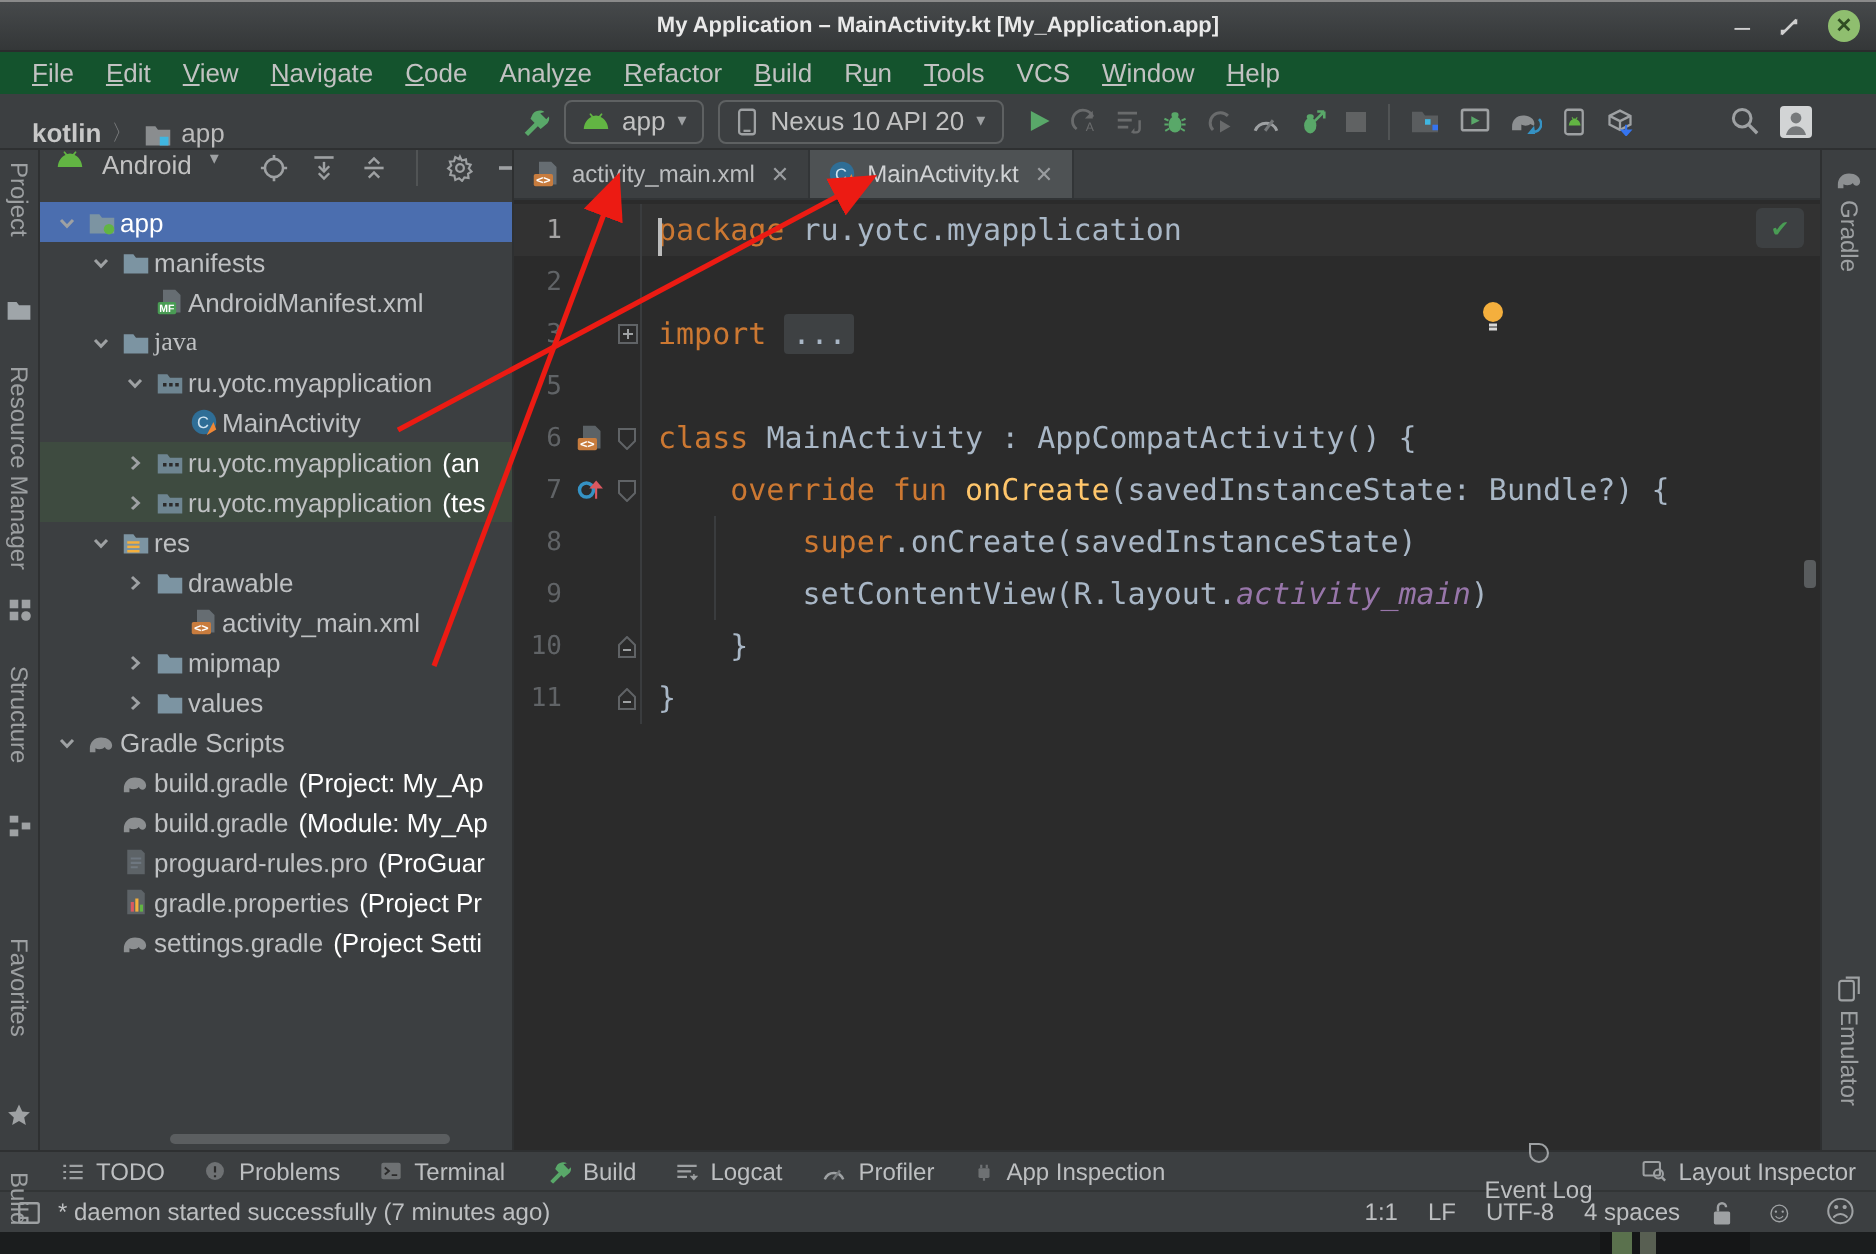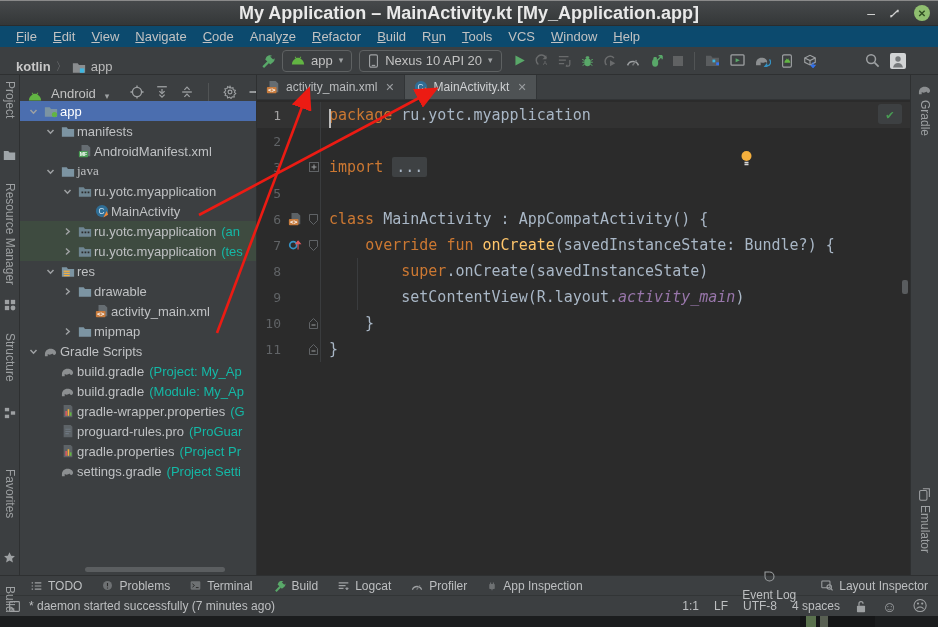--- a/index.html
+++ b/index.html
@@ -3,28 +3,28 @@
 <meta charset="utf-8">
 <style>
   * { margin:0; padding:0; box-sizing:border-box; }
   body { background:#1a1a1a; font-family:"Liberation Sans", sans-serif; }
   .app { position:relative; width:938px; height:627px; background:#3C3F41; overflow:hidden;
          color:#BBBBBB; font-size:13px; border-top:1px solid #8a8a8a; }
 
   
   .titlebar { height:25px; background:linear-gradient(#46494b,#343738); display:flex; align-items:center;
               position:relative; border-bottom:1px solid #2a2c2d; }
-  .title { position:absolute; left:0; right:0; text-align:center; font-weight:bold; color:#E9E9E9; font-size:18px; }
+  .title { position:absolute; left:0; right:0; text-align:center; font-weight:bold; color:#E9E9E9; font-size:11px; }
   .win-controls { position:absolute; right:8px; top:0; height:100%; display:flex; align-items:center; gap:14px; }
   .win-min { color:#cfcfcf; font-size:14px; line-height:10px; cursor:default; }
   .win-close { width:16px; height:16px; border-radius:50%; background:#8FBE6F; color:#2f4d22; font-size:10px;
                font-weight:bold; display:flex; align-items:center; justify-content:center; }
 
   
-  .menubar { height:21px; background:#0c4a6e; display:flex; align-items:center; padding-left:8px; }
+  .menubar { height:21px; background:#14532d; display:flex; align-items:center; padding-left:8px; }
   .menu-item { padding:0 8px; color:#C2C2C2; font-size:13px; cursor:default; }
   .menu-item u { text-decoration:underline; }
 
   
   .toolbar { height:28px; background:#3C3F41; position:relative; border-bottom:1px solid #2e3031; }
   .breadcrumb { position:absolute; left:16px; top:0; height:27px; display:flex; align-items:flex-end; gap:5px; }
   .crumb-root { font-weight:bold; color:#C8C8C8; }
   .crumb-sep { color:#7d7f80; font-size:11px; }
   .tb-center { position:absolute; left:260px; top:0; height:27px; display:flex; align-items:center; gap:7px; }
   .tb-right  { position:absolute; right:32px; top:0; height:27px; display:flex; align-items:center; gap:10px; }
@@ -40,28 +40,28 @@
   .stripe-l { width:20px; background:#3C3F41; border-right:1px solid #2e3031; display:flex; flex-direction:column;
               align-items:center; padding-top:6px; }
   .stripe-r { width:28px; background:#3C3F41; border-left:1px solid #2e3031; display:flex; flex-direction:column;
               align-items:center; padding-top:8px; }
   .vtab { display:flex; flex-direction:column; align-items:center; gap:4px; margin-bottom:22px; color:#9DA0A2; font-size:12px; }
   .vtab .vlabel { writing-mode:vertical-rl; }
   .spacer { flex:1; }
 
   
   .project { width:237px; background:#3C3F41; border-right:1px solid #2e3031; position:relative; overflow:hidden; }
-  .proj-head { height:26px; display:flex; align-items:flex-end; gap:9px; padding:0 8px; }
+  .proj-head { height:26px; display:flex; align-items:flex-start; gap:9px; padding:0 8px; }
   .proj-head .mode { color:#C2C2C2; }
   .tree { font-size:13px; }
   .tree-row { height:20px; display:flex; align-items:center; white-space:nowrap; overflow:hidden; }
   .tree-row .chev { width:15px; display:inline-flex; justify-content:center; flex:none; }
   .tree-row .ti { width:19px; display:inline-flex; justify-content:center; flex:none; }
   .tree-row .lbl { color:#BFC1C3; }
-  .tree-row .sfx { color:#14b8a6; margin-left:5px; }
+  .tree-row .sfx { color:#ffffff; margin-left:5px; }
   .tree-row.sel { background:#4B6EAF; } .tree-row.sel .lbl { color:#FFFFFF; }
   .tree-row.hl { background:#3E4B40; }
   .proj-hscroll { position:absolute; left:65px; bottom:3px; width:140px; height:5px; background:#5B5E60; border-radius:3px; }
 
   
   .editor { flex:1; display:flex; flex-direction:column; min-width:0; }
   .tabbar { height:25px; background:#3C3F41; display:flex; align-items:stretch; border-bottom:1px solid #313436; }
   .tab { display:flex; align-items:center; gap:6px; padding:0 9px; border-right:1px solid #323537; color:#BBBDBF; font-size:12px; }
   .tab.active { background:#4E5254; color:#D0D2D4; }
   .tab .x { color:#9a9da0; font-size:11px; margin-left:2px; }
@@ -526,20 +526,33 @@
                 <path d="M4 2.5l3.2 3L4 8.5" fill="none" stroke="#9EA1A3" stroke-width="1.5"></path>
               </svg>
             </span>
             <span class="ti">
               <svg width="14" height="13" viewBox="0 0 16 14">
                 <path d="M1 2h5.5L8 4h7v9H1z" fill="#7C94A2"></path>
               </svg>
             </span>
             <span class="lbl">mipmap</span>
           </div>
+          <div class="tree-row" style="padding-left: 40px;">
+            <span class="chev">
+              <svg width="11" height="11" viewBox="0 0 11 11">
+                <path d="M4 2.5l3.2 3L4 8.5" fill="none" stroke="#9EA1A3" stroke-width="1.5"></path>
+              </svg>
+            </span>
+            <span class="ti">
+              <svg width="14" height="13" viewBox="0 0 16 14">
+                <path d="M1 2h5.5L8 4h7v9H1z" fill="#7C94A2"></path>
+              </svg>
+            </span>
+            <span class="lbl">values</span>
+          </div>
           <div class="tree-row" style="padding-left: 6px;">
             <span class="chev">
               <svg width="11" height="11" viewBox="0 0 11 11">
                 <path d="M2.5 4l3 3.2L8.5 4" fill="none" stroke="#9EA1A3" stroke-width="1.5"></path>
               </svg>
             </span>
             <span class="ti">
               <svg width="15" height="13" viewBox="0 0 16 14">
                 <path d="M2 12v-2C2 6.5 4.4 4 8 4c3.4 0 6 1.8 6 4.4 0 1.3-.9 2.3-2 2.3-.9 0-1.5-.6-1.9-1.5-1.2 1.3-3.6 1.6-5.1.6V12z" fill="#8C8F91"></path>
               </svg>
@@ -558,33 +571,20 @@
           </div>
           <div class="tree-row" style="padding-left: 23px;">
             <span class="chev"></span>
             <span class="ti">
               <svg width="15" height="13" viewBox="0 0 16 14">
                 <path d="M2 12v-2C2 6.5 4.4 4 8 4c3.4 0 6 1.8 6 4.4 0 1.3-.9 2.3-2 2.3-.9 0-1.5-.6-1.9-1.5-1.2 1.3-3.6 1.6-5.1.6V12z" fill="#8C8F91"></path>
               </svg>
             </span>
             <span class="lbl">build.gradle</span>
             <span class="sfx">(Module: My_Ap</span>
-          </div>
-          <div class="tree-row" style="padding-left: 23px;">
-            <span class="chev"></span>
-            <span class="ti">
-              <svg width="14" height="14" viewBox="0 0 16 16">
-                <path d="M3 1h8l2 2v12H3z" fill="#9AA7B0" opacity=".35"></path>
-                <rect x="5" y="8" width="1.8" height="5.5" fill="#DB5860"></rect>
-                <rect x="7.6" y="6" width="1.8" height="7.5" fill="#F4AF3D"></rect>
-                <rect x="10.2" y="9.5" width="1.8" height="4" fill="#62B543"></rect>
-              </svg>
-            </span>
-            <span class="lbl">gradle-wrapper.properties</span>
-            <span class="sfx">(G</span>
           </div>
           <div class="tree-row" style="padding-left: 23px;">
             <span class="chev"></span>
             <span class="ti">
               <svg width="14" height="14" viewBox="0 0 16 16">
                 <path d="M3 1h8l2 2v12H3z" fill="#9AA7B0" opacity=".35"></path>
                 <path d="M5 6h6M5 8.5h6M5 11h4" stroke="#6E7780" stroke-width="1.2"></path>
               </svg>
             </span>
             <span class="lbl">proguard-rules.pro</span>

